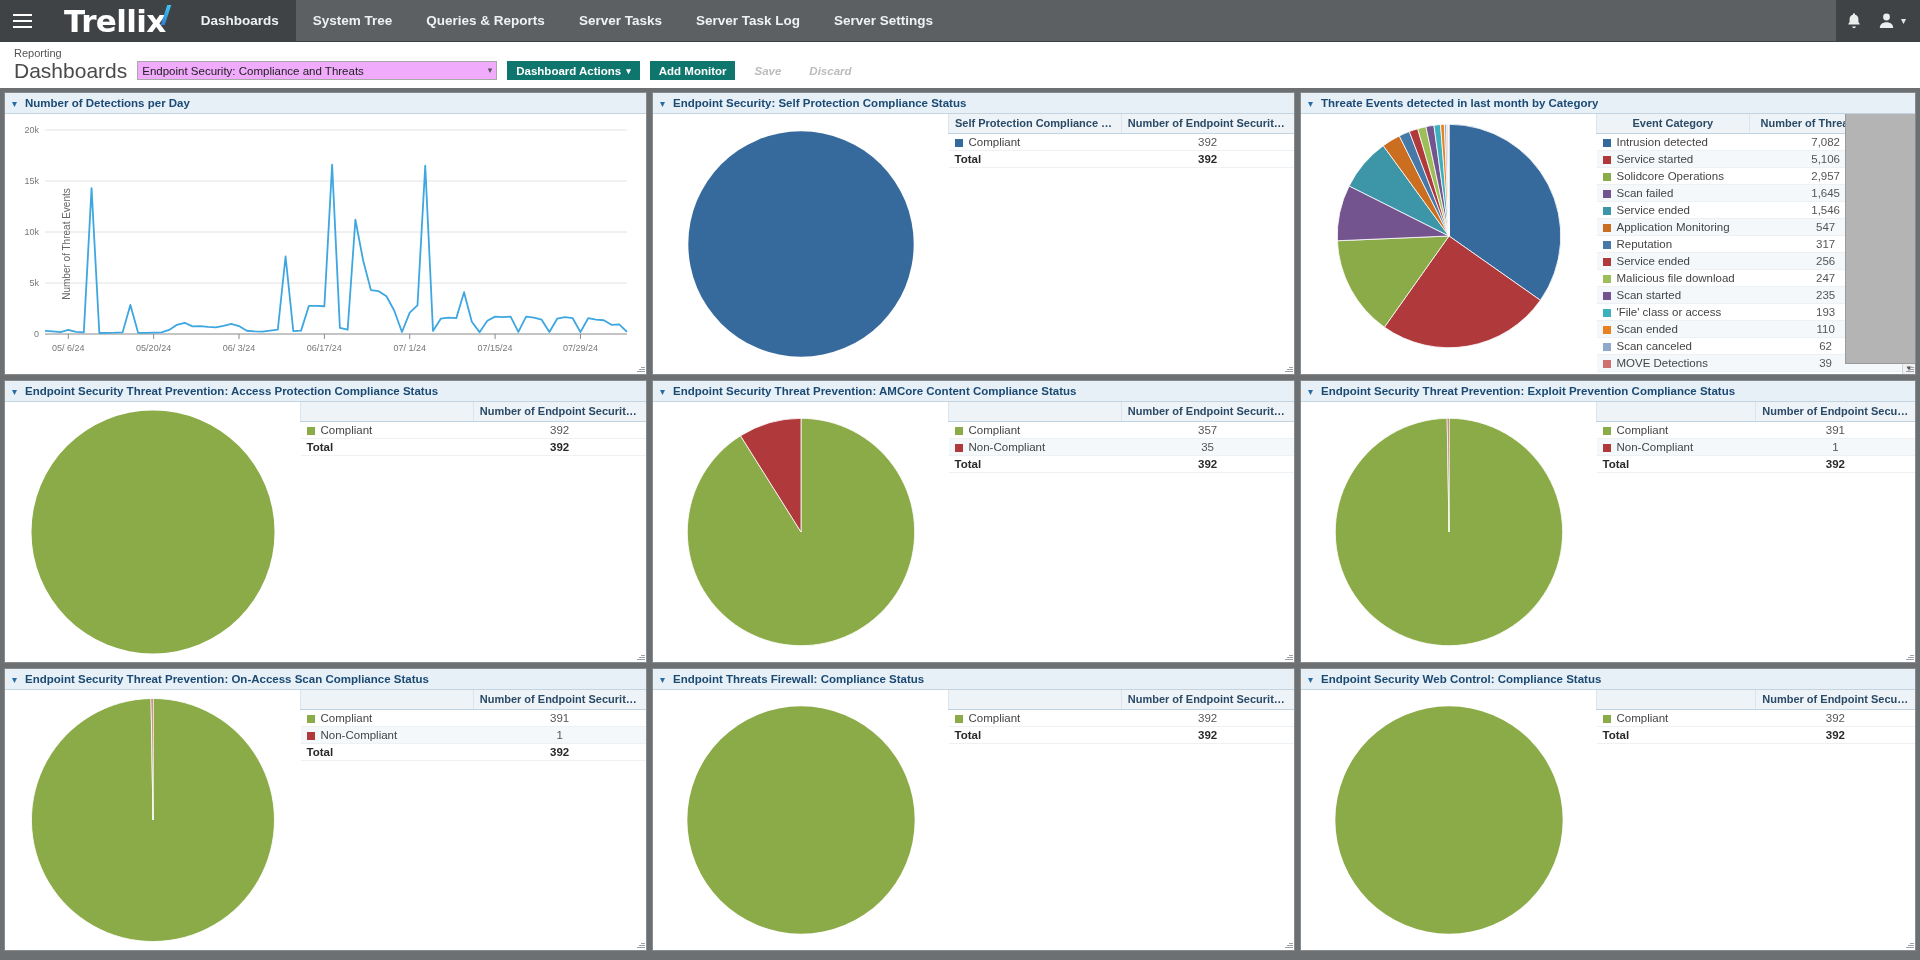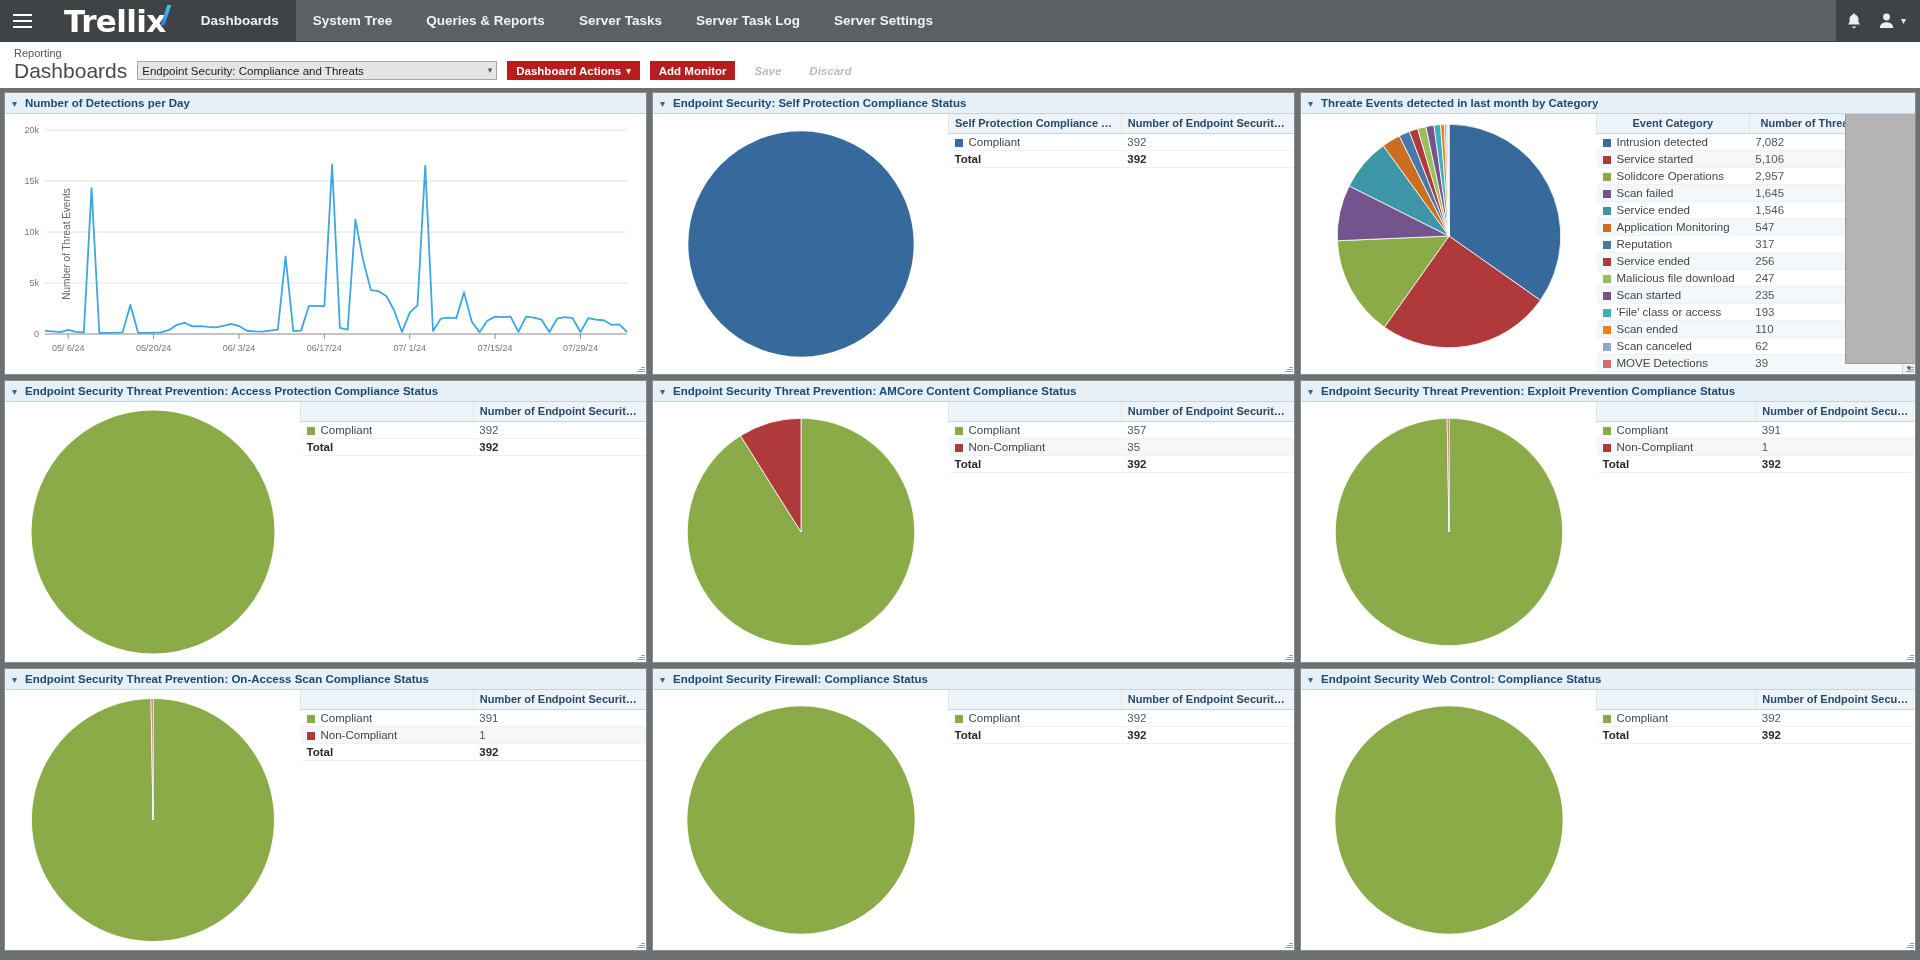--- a/index.html
+++ b/index.html
@@ -79,42 +79,42 @@
   .headrow { display: flex; align-items: center; gap: 10px; }
   .pagetitle {
     font-size: 21px;
     color: #4a4a4a;
     font-weight: normal;
     line-height: 1;
   }
   .dash-select {
     width: 360px; height: 19px;
     border: 1px solid #a8a8a8;
-    background: #e5e5e5;
+    background: #f0abfc;
     font-size: 11.5px;
     color: #222;
     display: flex; align-items: center;
     padding: 0 4px;
     position: relative;
     cursor: pointer;
   }
   .dash-select .sel-chev {
     position: absolute; right: 4px; top: 3px;
     font-size: 9px; color: #555;
   }
   .btn {
     height: 19px;
     padding: 0 9px;
     font-size: 11.5px;
     font-weight: bold;
     display: flex; align-items: center;
     cursor: pointer;
     border: none;
     color: #fff;
-    background: #b91c1c;
+    background: #0f766e;
     white-space: nowrap;
   }
   .btn.disabled {
     background: transparent;
     color: #bcbcbc;
     cursor: default;
     font-style: italic;
   }
   .btn .bchev { font-size: 9px; margin-left: 5px; }
 
@@ -188,21 +188,21 @@
   table.dtbl td {
     font-size: 11.5px;
     color: #444;
     height: 17px;
     padding: 0 6px;
     border-bottom: 1px solid #eef1f4;
     white-space: nowrap;
     overflow: hidden;
   }
   table.dtbl tr:nth-child(even) td { background: #f4f8fb; }
-  table.dtbl td.num { text-align: left; color: #555; }
+  table.dtbl td.num { text-align: center; color: #555; }
   table.dtbl tr.total td { font-weight: bold; color: #2a2a2a; background: #fff !important; border-top:1px solid #c3d3e0;}
   table.dtbl tr.total td.num { color: #2a2a2a; }
   .swatch {
     display: inline-block;
     width: 8px; height: 8px;
     margin-right: 6px;
     vertical-align: -1px;
   }
 
   
@@ -683,21 +683,21 @@
           <i></i>
           <i></i>
           <i></i>
         </div>
     </div>
   </div>
 
   <div class="panel">
     <div class="panel-head">
       <span class="panel-chev">▾</span>
-      <span class="panel-title">Endpoint Security Firewall: Compliance Status</span>
+      <span class="panel-title">Endpoint Threats Firewall: Compliance Status</span>
     </div>
     <div class="panel-body">
       <div class="pie-area">
         <svg id="pie-firewall" width="232" height="232" viewBox="0 0 100 100">
             <circle cx="50" cy="50" r="49" fill="#8aab47"></circle>
           </svg>
       </div>
       <div class="tbl-area">
         <table class="dtbl">
           <thead>

